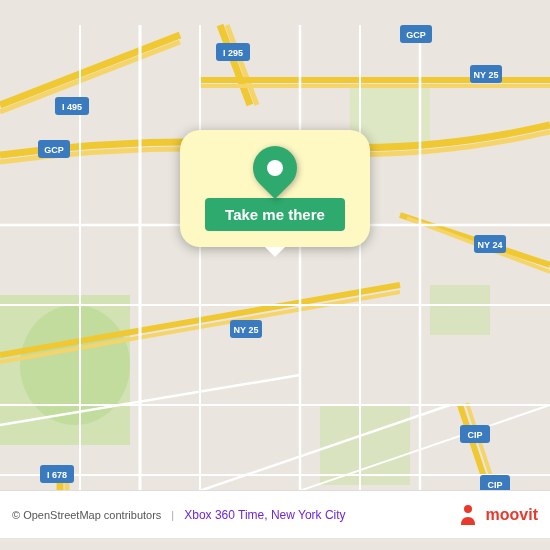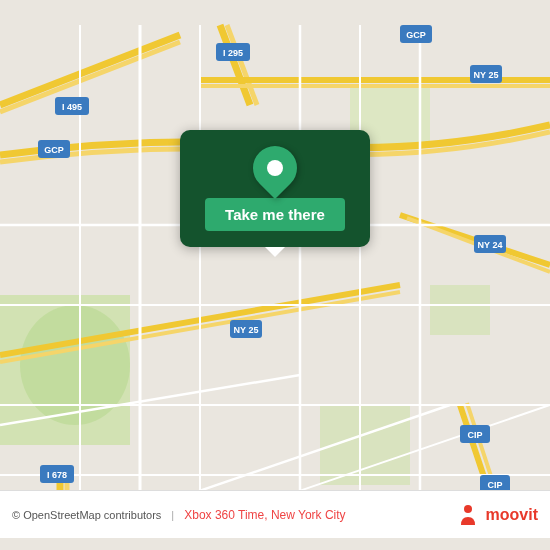--- a/index.html
+++ b/index.html
@@ -73,22 +73,22 @@
       font-weight: bold;
       color: #e8392a;
     }
 
     
     .popup-card {
       position: absolute;
       top: 130px;
       left: 50%;
       transform: translateX(-50%);
-      background: #14532d;
-      border-radius: 10px;
+      background: #fef9c3;
+      border-radius: 20px;
       padding: 16px 20px;
       text-align: center;
       box-shadow: 0 2px 12px rgba(0,0,0,0.3);
       z-index: 20;
       min-width: 190px;
     }
 
     .popup-card::after {
       content: '';
       position: absolute;
@@ -235,21 +235,21 @@
         <div class="location-pin-inner"></div>
       </div>
     </div>
     <button class="take-me-btn">Take me there</button>
   </div>
 
   <div class="bottom-bar">
     <div class="bottom-left">
       <span class="openstreetmap-credit">© OpenStreetMap contributors</span>
       <span style="margin: 0 6px; color: #aaa;">|</span>
-      <span style="font-size: 12px; color: #ef4444;">Xbox 360 Time, New York City</span>
+      <span style="font-size: 12px; color: #6d28d9;">Xbox 360 Time, New York City</span>
     </div>
     <div class="bottom-right moovit-logo">
 
       <svg class="moovit-icon" viewBox="0 0 28 28">
         <rect width="28" height="28" rx="4" fill="white"></rect>
         <circle cx="14" cy="8" r="4" fill="#e8392a"></circle>
         <path d="M7 24 Q7 16 14 16 Q21 16 21 24" fill="#e8392a"></path>
       </svg>
       <span class="moovit-text">moovit</span>
     </div>

